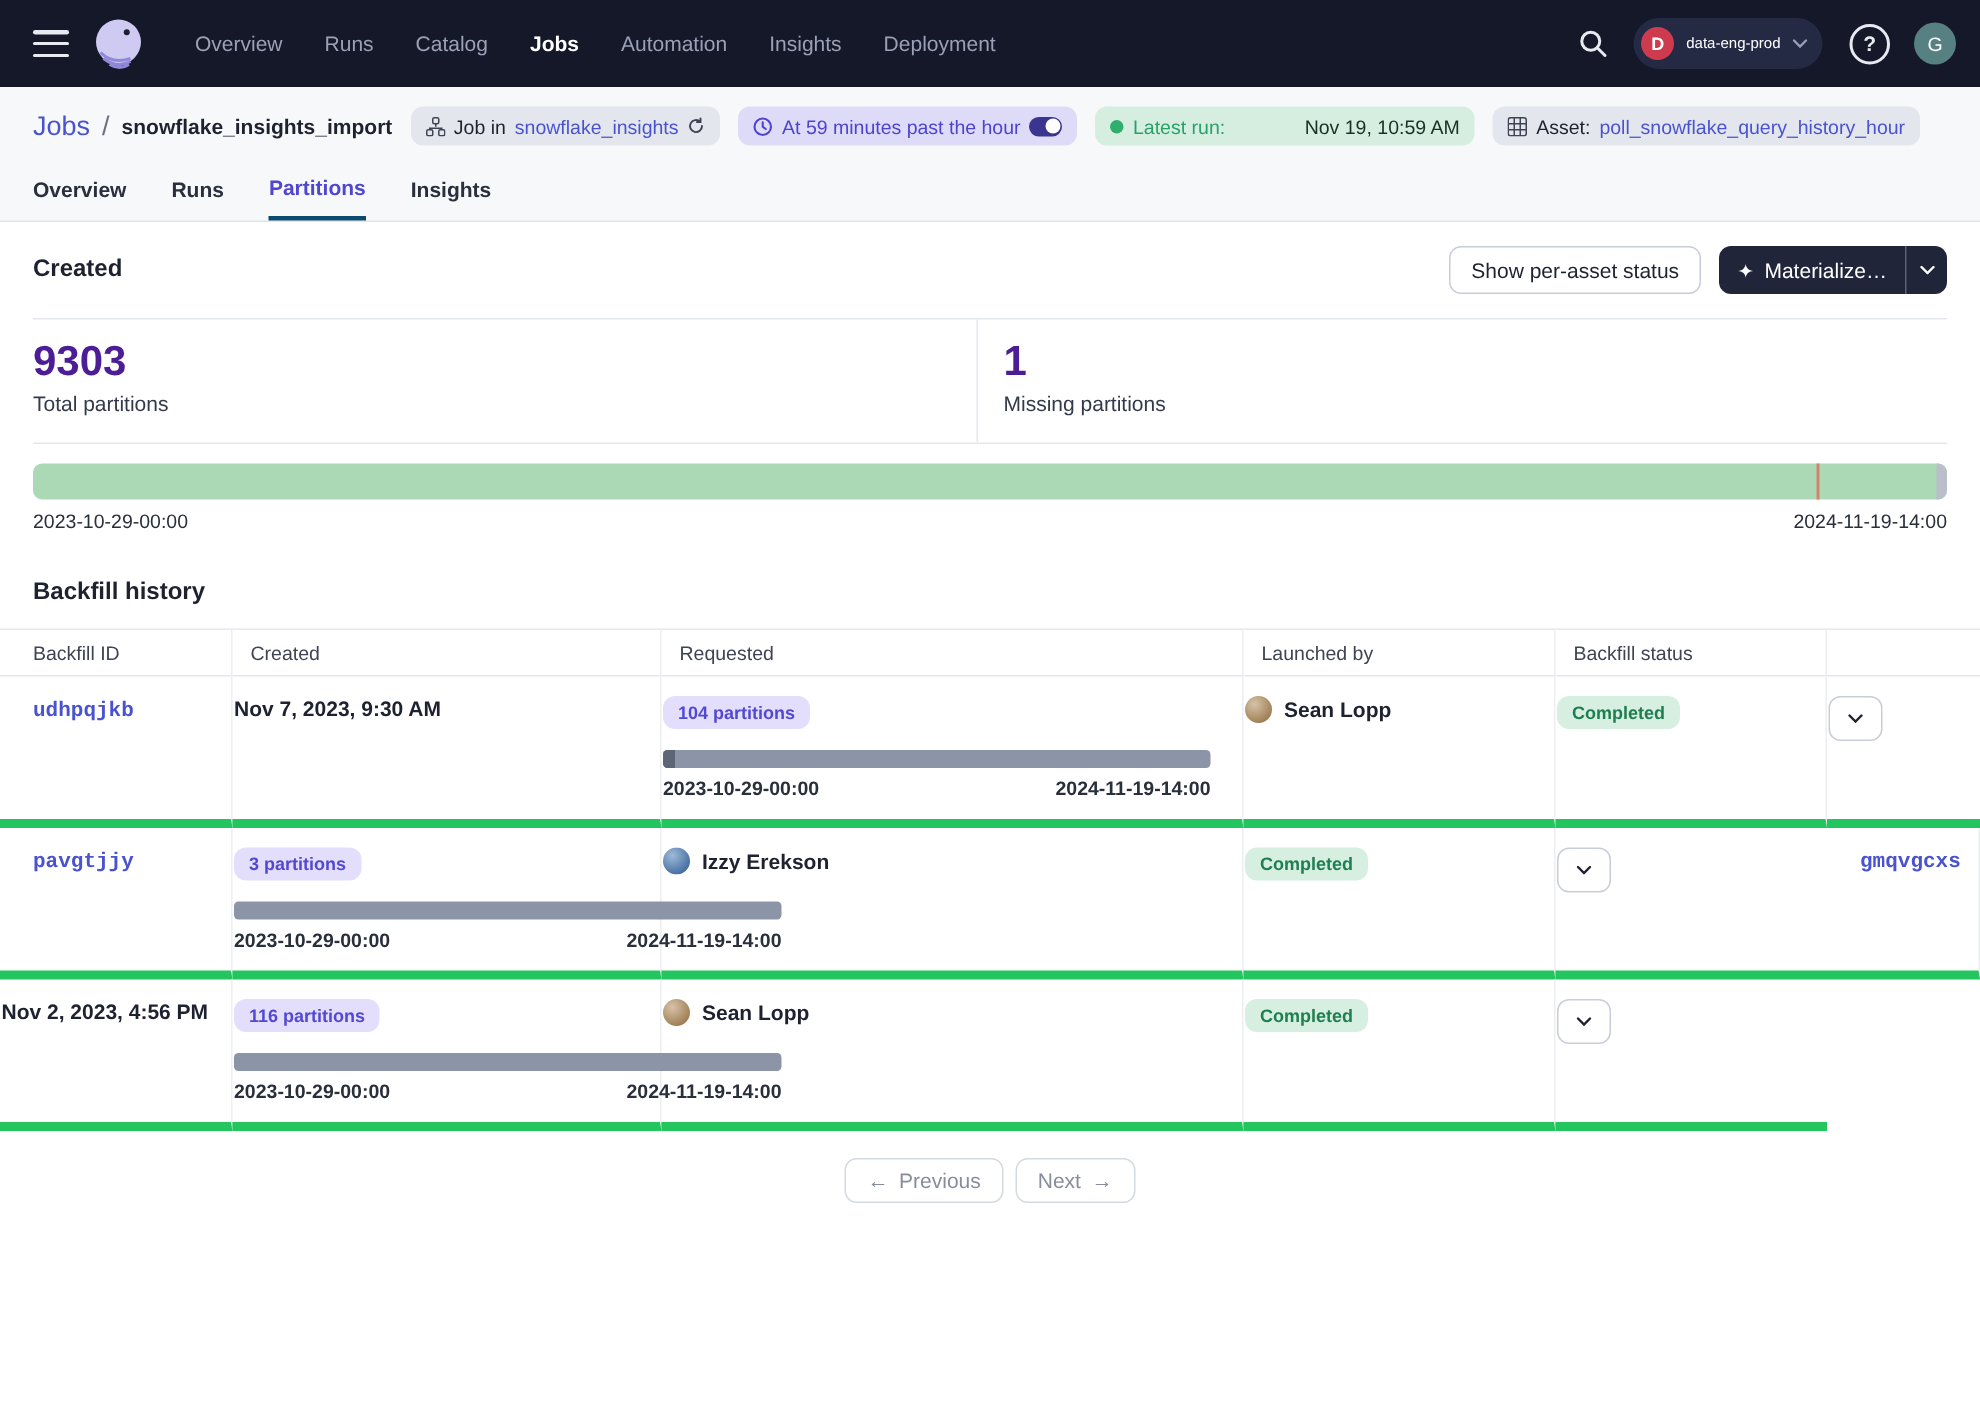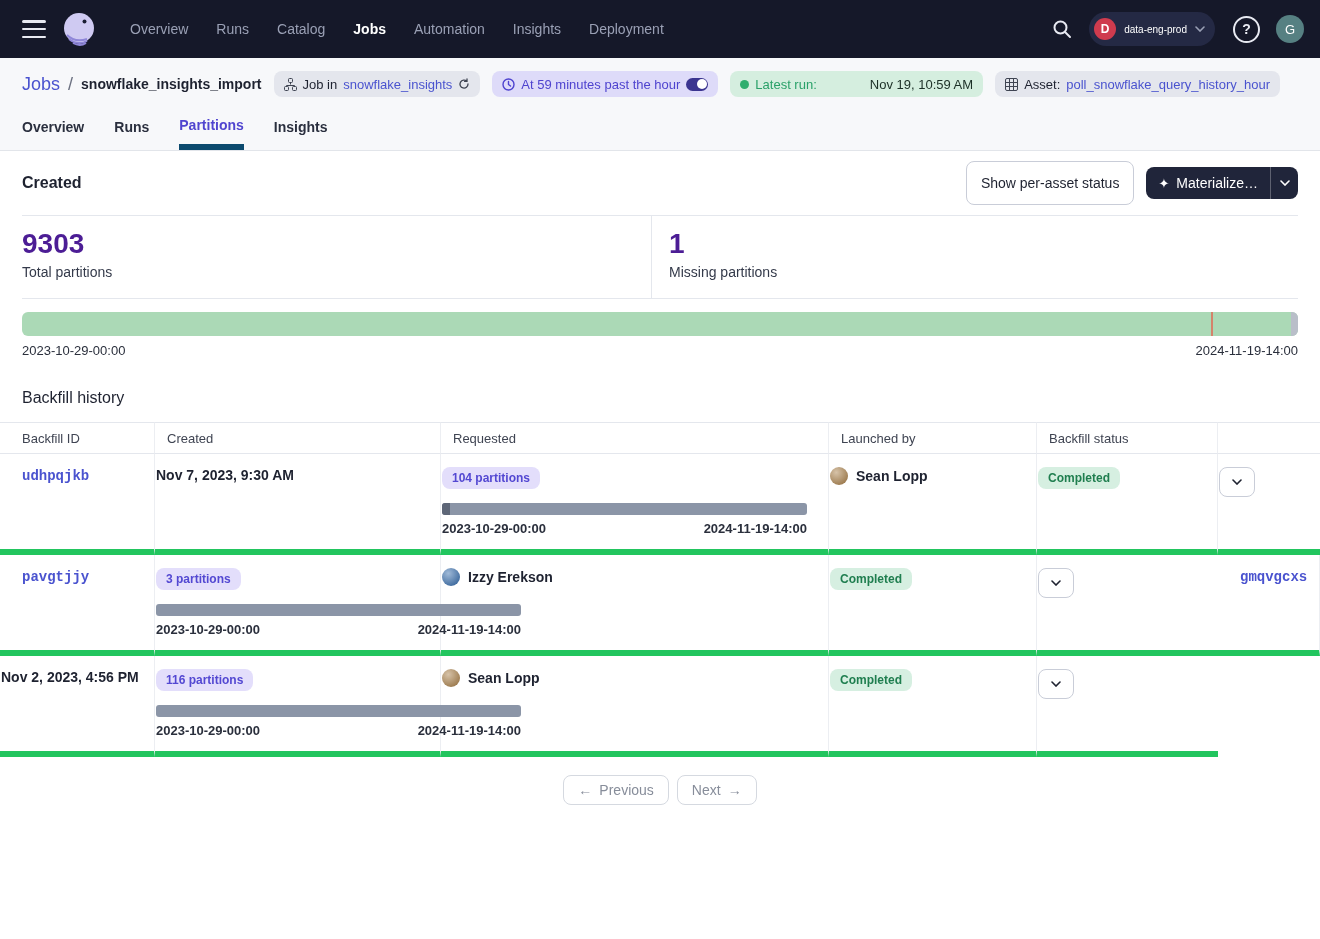--- a/index.html
+++ b/index.html
@@ -43,28 +43,28 @@
   .pill-green { background:#d5eedf; color:#2aa169; }
   .pill a { color:#4a53cf; text-decoration:none; cursor:pointer; }
   .green-dot { width:9px; height:9px; border-radius:50%; background:#2fae6e; }
   .latest-value { color:#1b2f26;margin-left:47px; }
   .toggle { width:22px; height:13px; background:#3b3590; border-radius:7px; position:relative; cursor:pointer; }
   .toggle::after { content:""; position:absolute; right:1.5px; top:1.5px; width:10px; height:10px;
     background:#ffffff; border-radius:50%; }
   .tabs { display:flex; gap:30px; padding:6px 22px 0 22px; }
   .tab { font-size:14px; font-weight:bold; color:#2a2f3e; padding:8px 0 13px 0; background:none; border:none;
     cursor:pointer; font-family:inherit; }
-  .tab.active { color:#5045cf; border-bottom:6px solid #0c4a6e; padding-bottom:11px; }
+  .tab.active { color:#5045cf; border-bottom:3px solid #0c4a6e; padding-bottom:11px; }
 
   
   .content { padding:0 22px; }
   .status-row { display:flex; align-items:center; height:64px; }
   .status-title { font-size:16px; font-weight:bold; }
   .status-row .spacer { flex:1; }
-  .btn-outline { height:44px; padding:0 14px; border:1px solid #c9cdd8; border-radius:8px; background:#ffffff;
+  .btn-outline { height:32px; padding:0 14px; border:1px solid #c9cdd8; border-radius:8px; background:#ffffff;
     font-size:14px; color:#1e2230; cursor:pointer; font-family:inherit; }
   .materialize { display:flex; height:32px; margin-left:12px; background:#20253a; border-radius:8px;
     overflow:hidden; }
   .materialize-main { display:flex; align-items:center; gap:7px; color:#ffffff; font-size:14px; padding:0 12px;
     background:none; border:none; cursor:pointer; font-family:inherit; }
   .materialize-caret { width:28px; display:flex; align-items:center; justify-content:center;
     border:none; border-left:1px solid rgba(255,255,255,.28); background:none; cursor:pointer; }
   .sparkle { color:#ffffff; font-size:13px; }
 
   .stats { display:flex; border-top:1px solid #e4e7ed; border-bottom:1px solid #e4e7ed; }
@@ -72,21 +72,21 @@
   .stat-cell + .stat-cell { border-left:1px solid #e4e7ed; padding-left:17px; }
   .stat-value { font-size:28px; font-weight:bold; color:#4c1d95; }
   .stat-label { font-size:14px; color:#343a4a; margin-top:4px; }
 
   .partition-bar { margin-top:13px; height:24px; background:#abd9b6; border-radius:6px; position:relative; }
   .partition-marker { position:absolute; top:0; bottom:0; left:93.2%; width:2px; background:#d4836b; }
   .partition-missing { position:absolute; top:0; bottom:0; right:0; width:7px; background:#b9bec9;
     border-radius:0 6px 6px 0; }
   .range-row { display:flex; justify-content:space-between; margin-top:7px; font-size:13px; color:#2a2f3c; }
 
-  .backfill-title { font-size:16px; font-weight:normal; margin-top:31px; }
+  .backfill-title { font-size:16px; font-weight:bold; margin-top:31px; }
 
   
   .grid { display:grid; grid-template-columns:155px 286px 388px 208px 181px 1fr; margin:15px -22px 0 -22px; }
   .hcell { border-top:1px solid #e4e7ed; border-bottom:1px solid #e4e7ed; font-size:13px; color:#3f4452;
     padding:8px 12px; height:32px; }
   .cell { border-bottom:6px solid #22c55e; padding:13px 1px; min-height:86px; font-size:14px;font-weight:bold; }
   .colsep { border-right:1px solid #eceef2; }
   .first-col { padding-left:22px; }
   .id-link { font-family:"Liberation Mono", monospace; font-size:14px; color:#4a53cf; text-decoration:none;
     cursor:pointer; }

